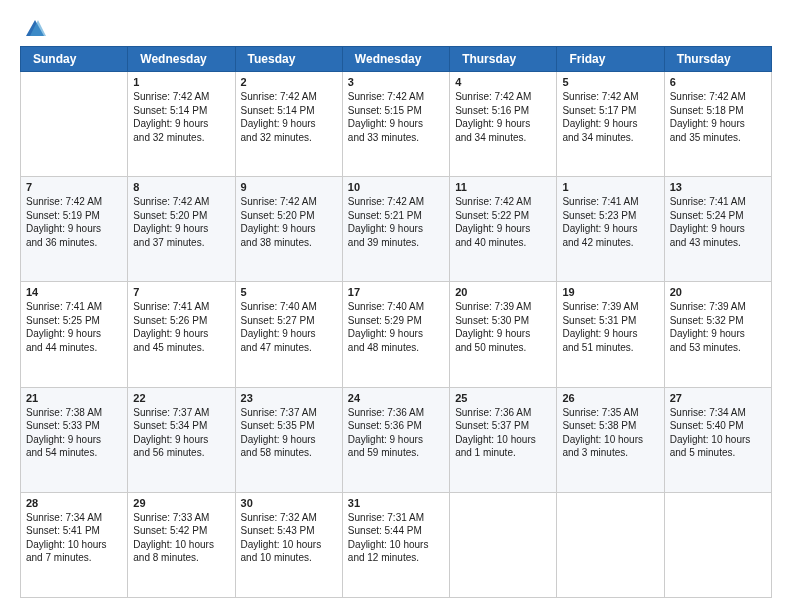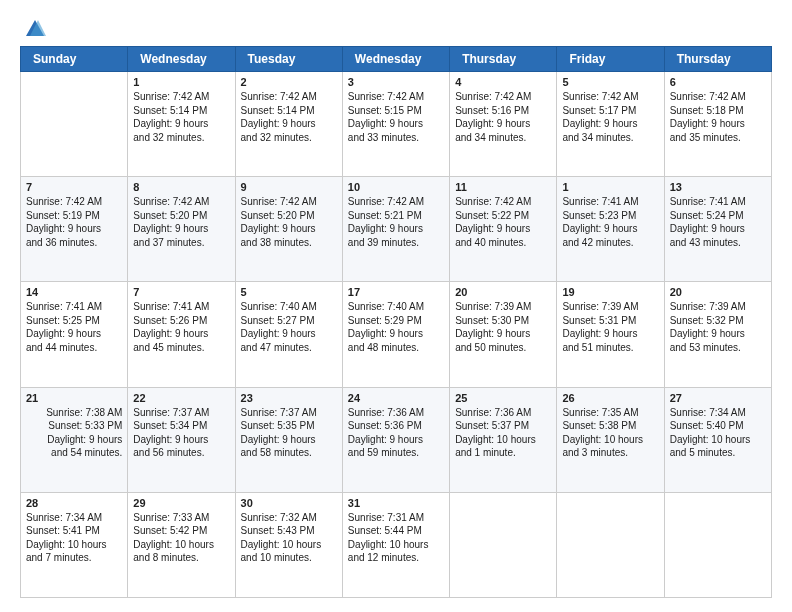--- a/index.html
+++ b/index.html
@@ -281,21 +281,21 @@
             <span class="day-num">20</span>
             <div class="cell-info" style="white-space: pre-line;">Sunrise: 7:39 AM
 Sunset: 5:32 PM
 Daylight: 9 hours
 and 53 minutes.</div>
           </td>
         </tr>
         <tr>
           <td>
             <span class="day-num">21</span>
-            <div class="cell-info" style="white-space: pre-line; text-align: right;">Sunrise: 7:38 AM
+            <div class="cell-info" style="white-space: pre-line;">Sunrise: 7:38 AM
 Sunset: 5:33 PM
 Daylight: 9 hours
 and 54 minutes.</div>
           </td>
           <td>
             <span class="day-num">22</span>
             <div class="cell-info" style="white-space: pre-line;">Sunrise: 7:37 AM
 Sunset: 5:34 PM
 Daylight: 9 hours
 and 56 minutes.</div>

